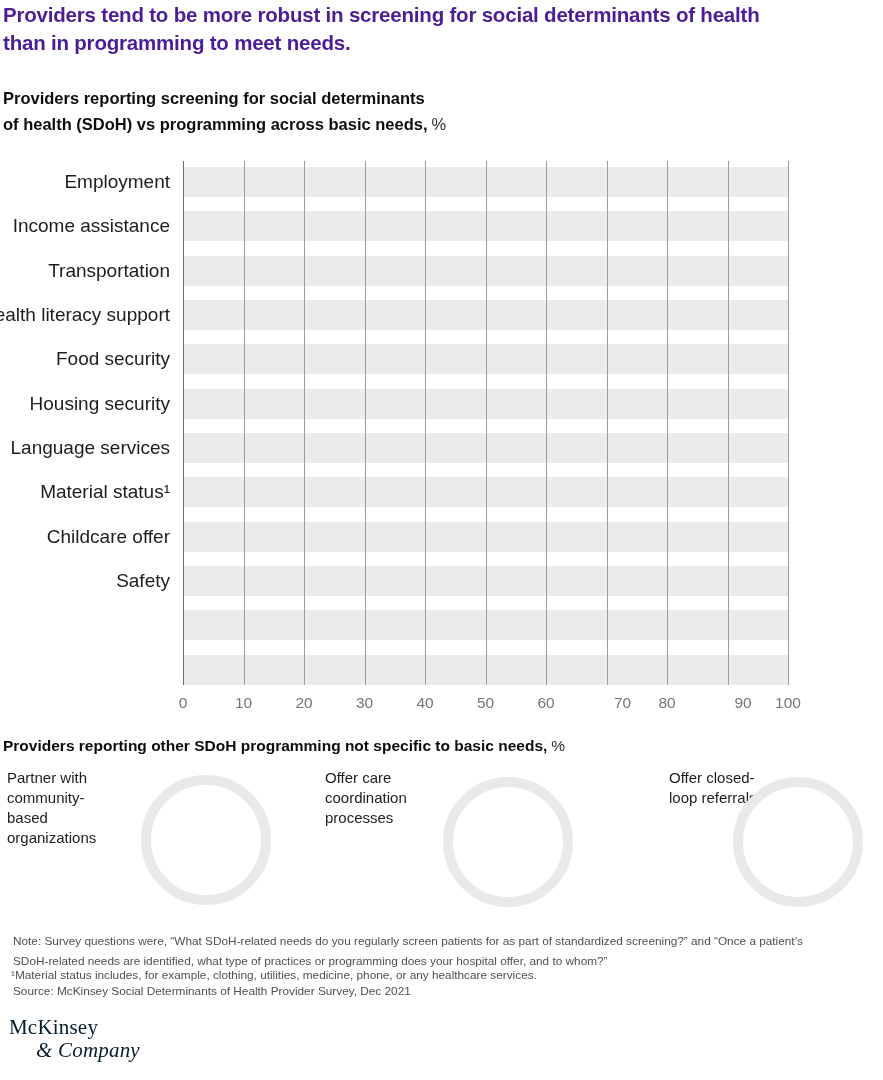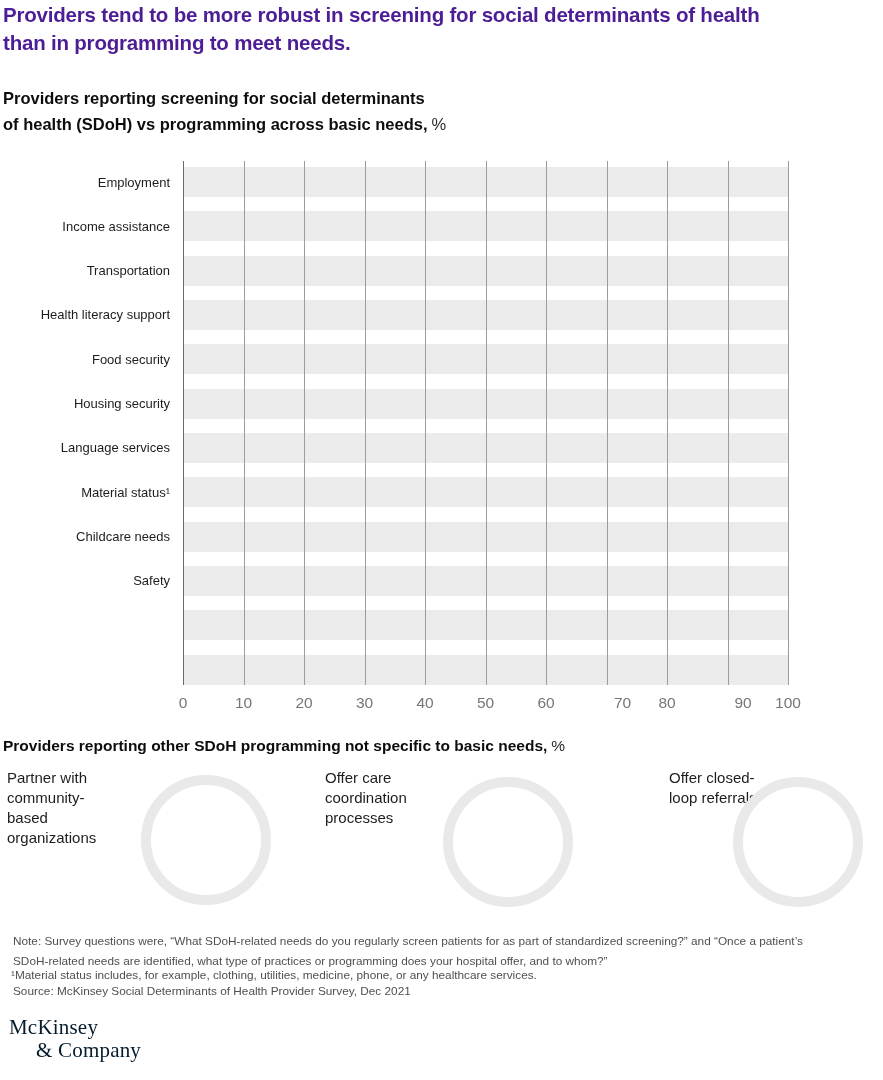--- a/index.html
+++ b/index.html
@@ -20,21 +20,21 @@
     white-space:pre-line;
   }
   .unit { font-weight:400; color:#2b2b2b; margin-left:4px; }
 
   
   .chart { position:absolute; top:161px; left:0; width:788px; height:524px; display:flex; }
   .cat-labels { width:183px; box-sizing:border-box; padding:6px 13px 0 0; }
   .cat-row { height:44.33px; }
   .cat-label {
     height:30px; display:flex; align-items:center; justify-content:flex-end;
-    font-size:13px; color:#1d1d1d; white-space:nowrap;
+    font-size:19px; color:#1d1d1d; white-space:nowrap;
   }
   .plot { position:relative; width:605px; height:524px; }
   .band-rows { position:absolute; top:6px; left:0; right:0; }
   .band-row { height:44.33px; }
   .band { height:30px; background:#ebebeb; }
   .gridline { position:absolute; top:0; bottom:0; width:1px; background:#9c9c9c; }
   .gridline.zero { background:#6a6a6a; }
 
   .x-axis { position:absolute; top:694px; left:183px; width:605px; height:20px; }
   .x-tick {
@@ -74,21 +74,21 @@
   }
   .source {
     position:absolute; top:984px; left:13px; width:858px;
     font-size:11.8px; line-height:15px; color:#4f4f4f;
   }
   .logo {
     position:absolute; top:1016px; left:9px;
     font-family:"Liberation Serif", serif; font-size:21px; line-height:23px;
     color:#051c2c; letter-spacing:0.2px;
   }
-  .logo-line2 { margin-left:27px; }
+  .logo-line2 { margin-left:27px;font-style:italic; }
 </style>
 </head>
 <body>
 
 <div class="page">
 
   <div class="title">Providers tend to be more robust in screening for social determinants of health
 than in programming to meet needs.</div>
 
   <div class="subtitle"><span>Providers reporting screening for social determinants
@@ -114,21 +114,21 @@
         <div class="cat-row">
           <div class="cat-label">Housing security</div>
         </div>
         <div class="cat-row">
           <div class="cat-label">Language services</div>
         </div>
         <div class="cat-row">
           <div class="cat-label">Material status¹</div>
         </div>
         <div class="cat-row">
-          <div class="cat-label">Childcare needs</div>
+          <div class="cat-label">Childcare offer</div>
         </div>
         <div class="cat-row">
           <div class="cat-label">Safety</div>
         </div>
       </div>
     <div class="plot">
       <div class="band-rows">
           <div class="band-row">
             <div class="band"></div>
           </div>

